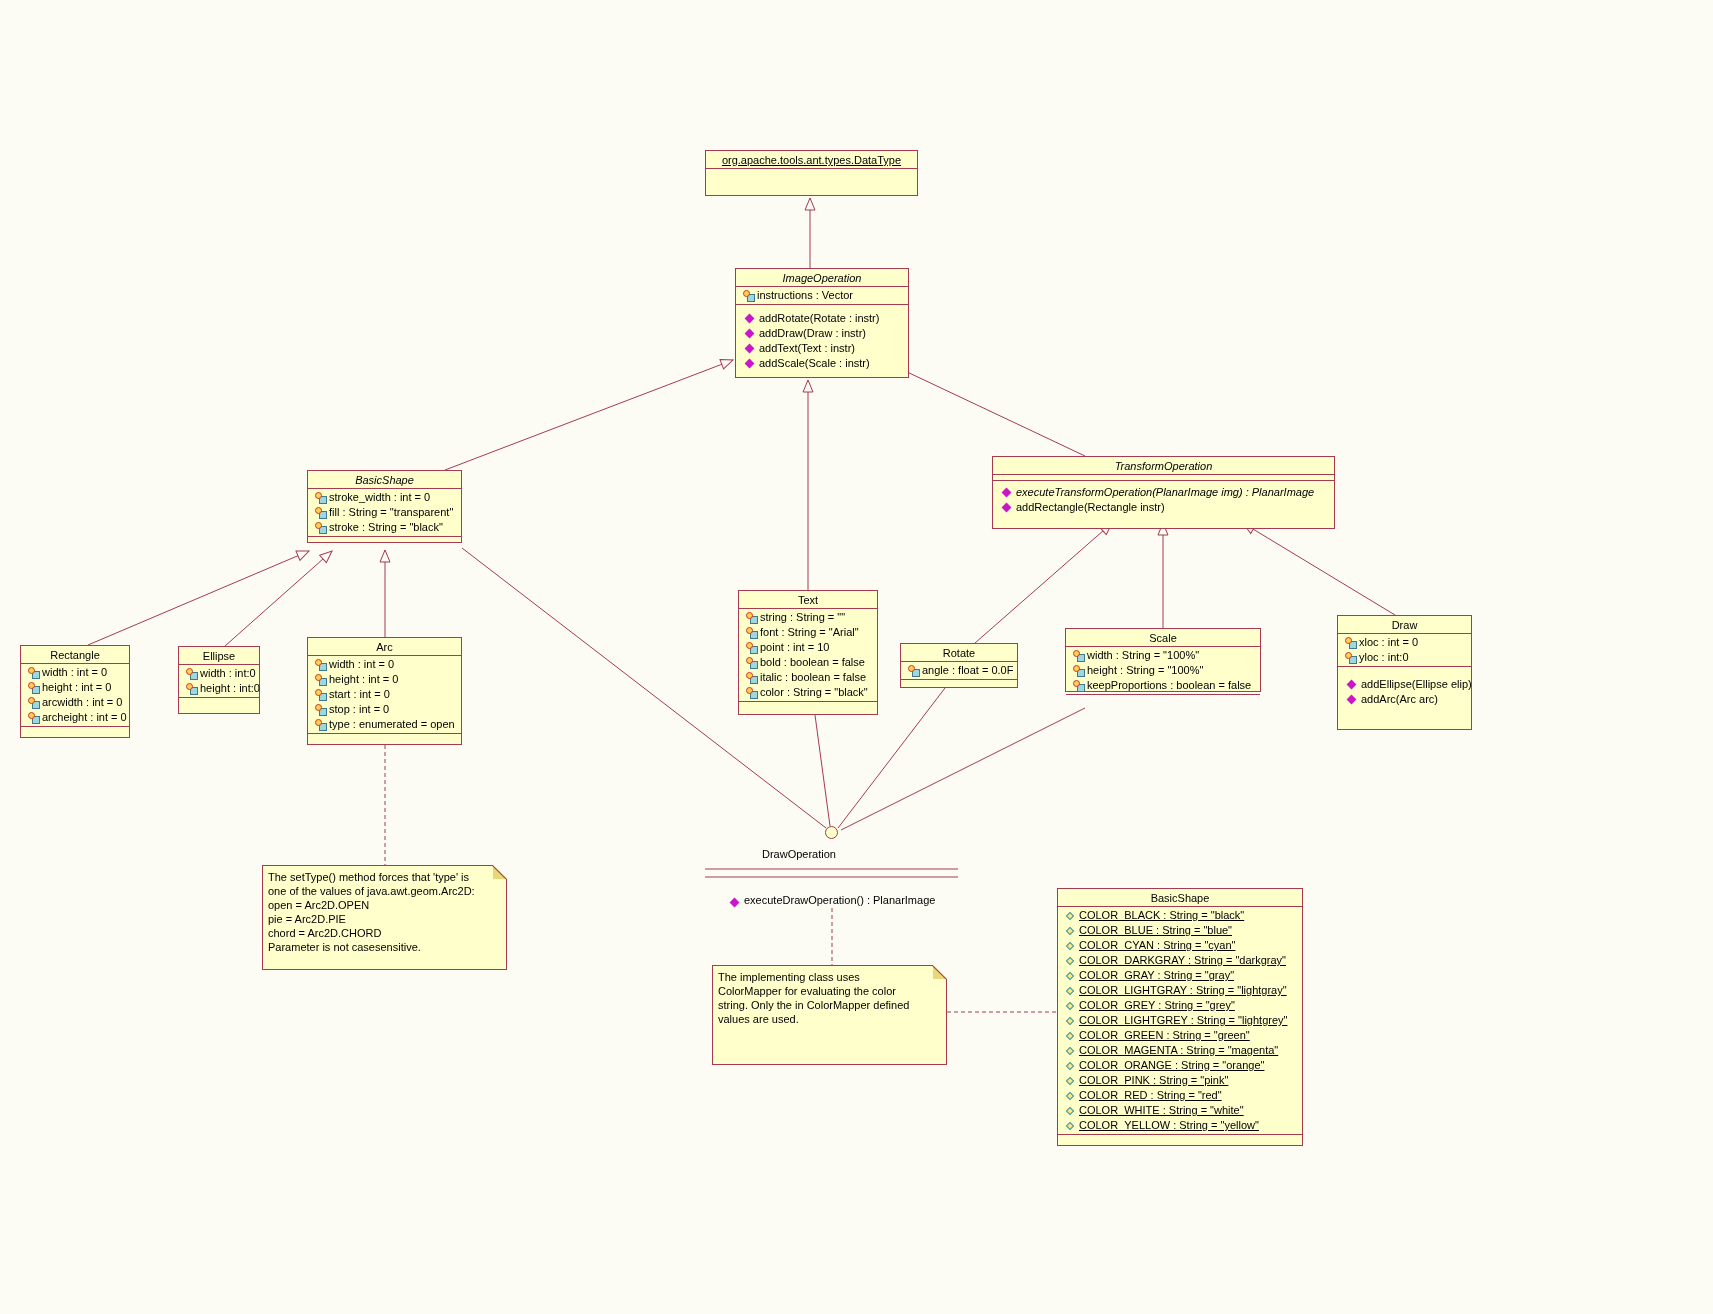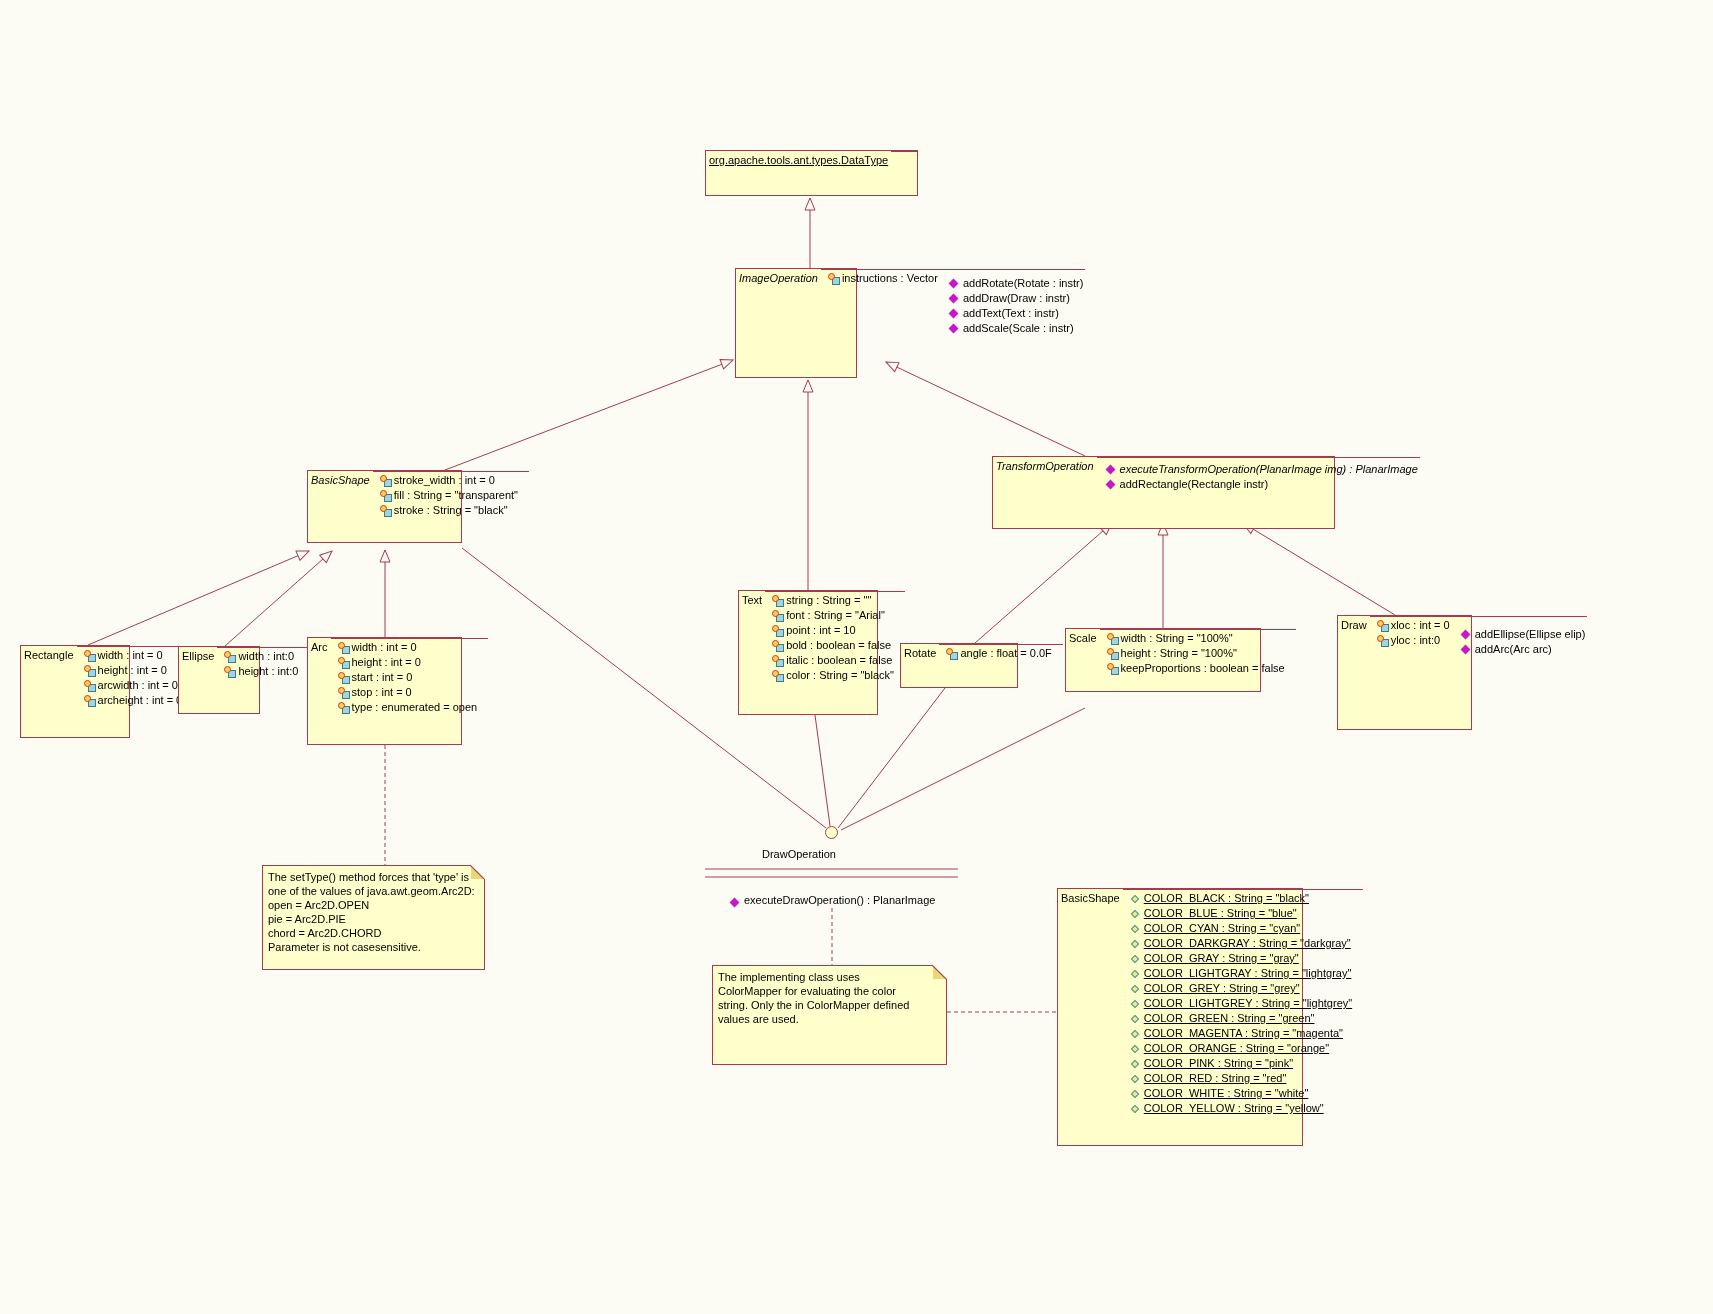--- a/index.html
+++ b/index.html
@@ -1,20 +1,20 @@
 <!DOCTYPE html>
 <html><head>
 <meta charset="utf-8">
 <style>
   *{margin:0;padding:0;box-sizing:border-box}
   html,body{background:#FCFCF4}
   body{font-family:"Liberation Sans",sans-serif;color:#000}
   #canvas{position:relative;width:1713px;height:1314px;background:#FCFCF4;overflow:hidden}
   svg.wires{position:absolute;left:0;top:0;z-index:0}
-  .cls{position:absolute;display:flex;flex-direction:row;background:#FFFFCC;border:1px solid #A63A50;z-index:1;font-size:11px;line-height:15px}
+  .cls{position:absolute;display:flex;flex-direction:column;background:#FFFFCC;border:1px solid #A63A50;z-index:1;font-size:11px;line-height:15px}
   .cls-name{flex:0 0 auto;text-align:center;padding:2px 3px 0;height:17px;line-height:14px;white-space:nowrap}
   .it{font-style:italic}
   .u{text-decoration:underline}
   .comp{border-top:1px solid #A63A50;padding:1px 2px 1px 7px}
   .comp.gap{padding:0;height:6px}
   .comp.fill{flex:1 1 auto}
   .comp.pt6{padding-top:6px}
   .comp.pt4{padding-top:4px}
   .comp.pt10{padding-top:10px}
   .row{display:flex;align-items:center;height:15px;white-space:nowrap}
@@ -67,21 +67,21 @@
       <line x1="832" y1="908" x2="832" y2="965"></line>
       <line x1="947" y1="1012" x2="1057" y2="1012"></line>
     </g>
   </svg>
 
   <div class="cls" style="left:705px;top:150px;width:213px;height:46px">
     <div class="cls-name u">org.apache.tools.ant.types.DataType</div>
     <div class="comp fill"></div>
   </div>
 
-  <div class="cls" style="left:735px;top:268px;width:122px;height:110px">
+  <div class="cls" style="left:735px;top:268px;width:174px;height:110px">
     <div class="cls-name it">ImageOperation</div>
     <div class="comp">
       <div class="row">
           <span class="ic ic-attr"></span>
           <span>instructions : Vector</span>
         </div>
     </div>
     <div class="comp fill pt6">
       <div class="row">
           <span class="ic ic-op"></span>
@@ -353,21 +353,21 @@
     <div class="comp fill"></div>
   </div>
 
   <div class="iface-circle"></div>
   <div class="iface-label">DrawOperation</div>
   <div class="iface-row">
     <span class="ic ic-op"></span>
     <span>executeDrawOperation() : PlanarImage</span>
   </div>
 
-  <div class="note" style="left:262px;top:865px;width:223px;height:105px">
+  <div class="note" style="left:262px;top:865px;width:245px;height:105px">
     <span class="fold-line"></span>
     <div>The setType() method forces that 'type' is</div>
     <div>one of the values of java.awt.geom.Arc2D:</div>
     <div>open = Arc2D.OPEN</div>
     <div>pie = Arc2D.PIE</div>
     <div>chord = Arc2D.CHORD</div>
     <div>Parameter is not casesensitive.</div>
   </div>
 
   <div class="note" style="left:712px;top:965px;width:235px;height:100px">

